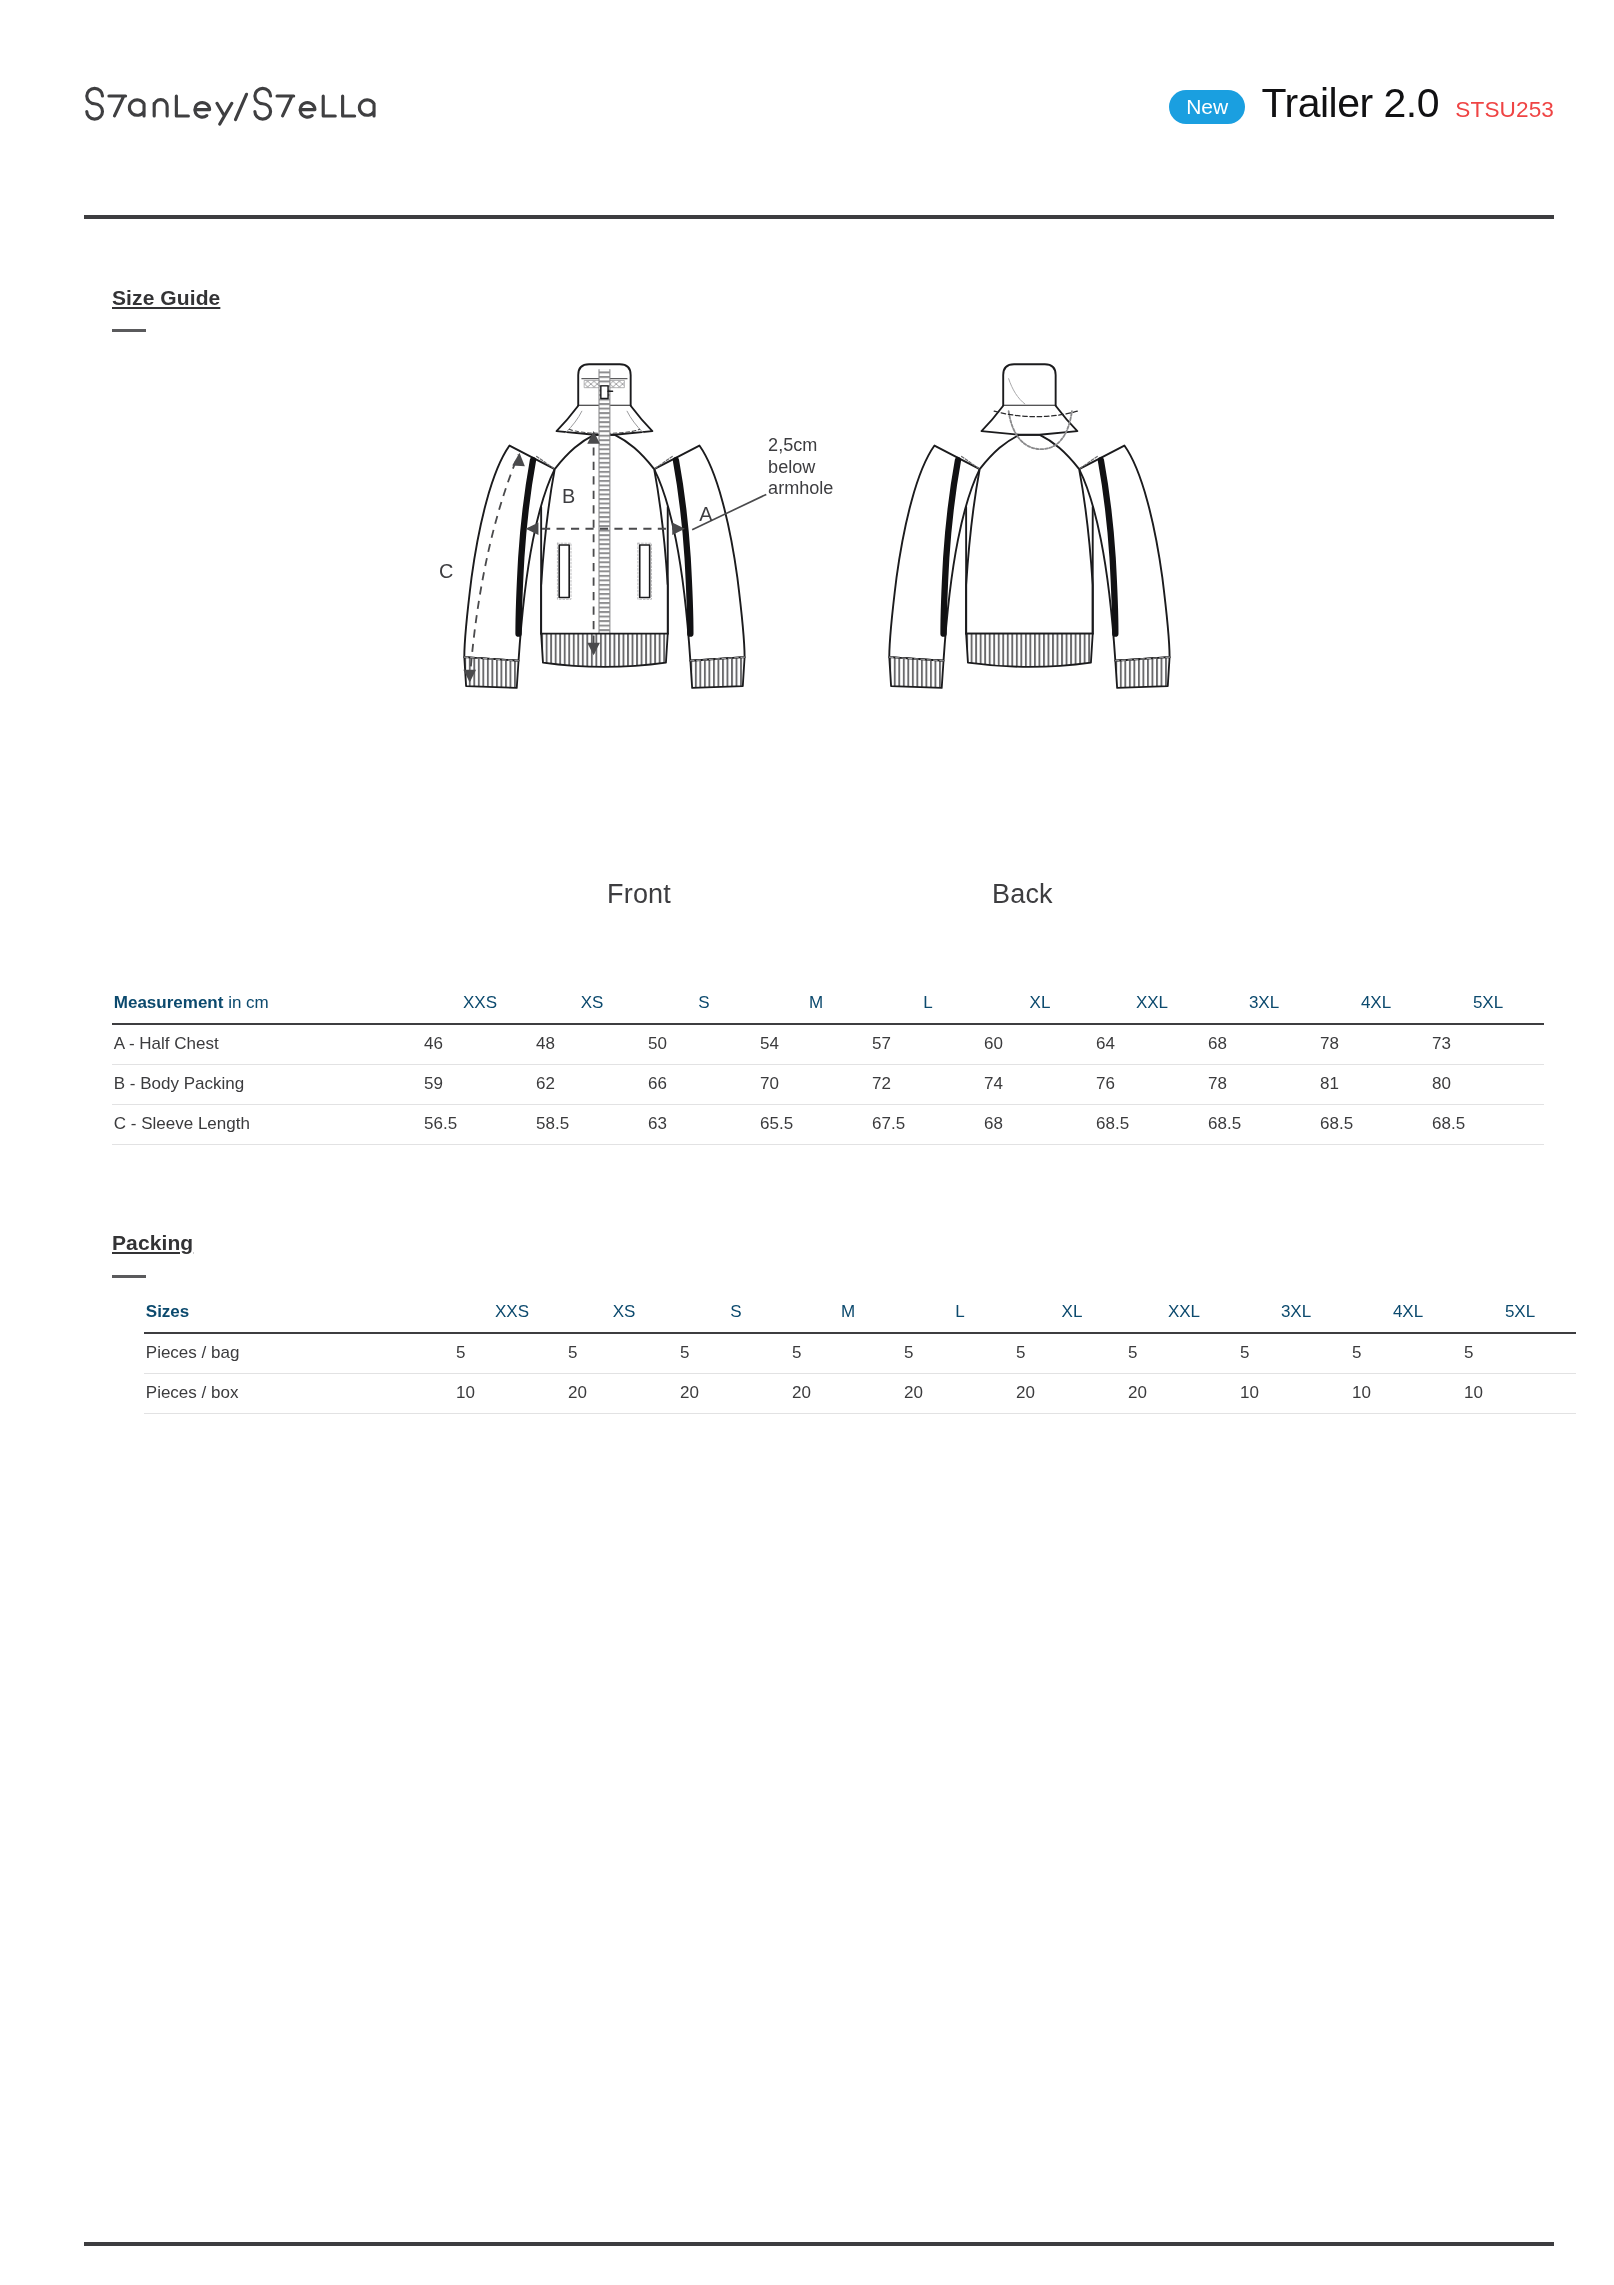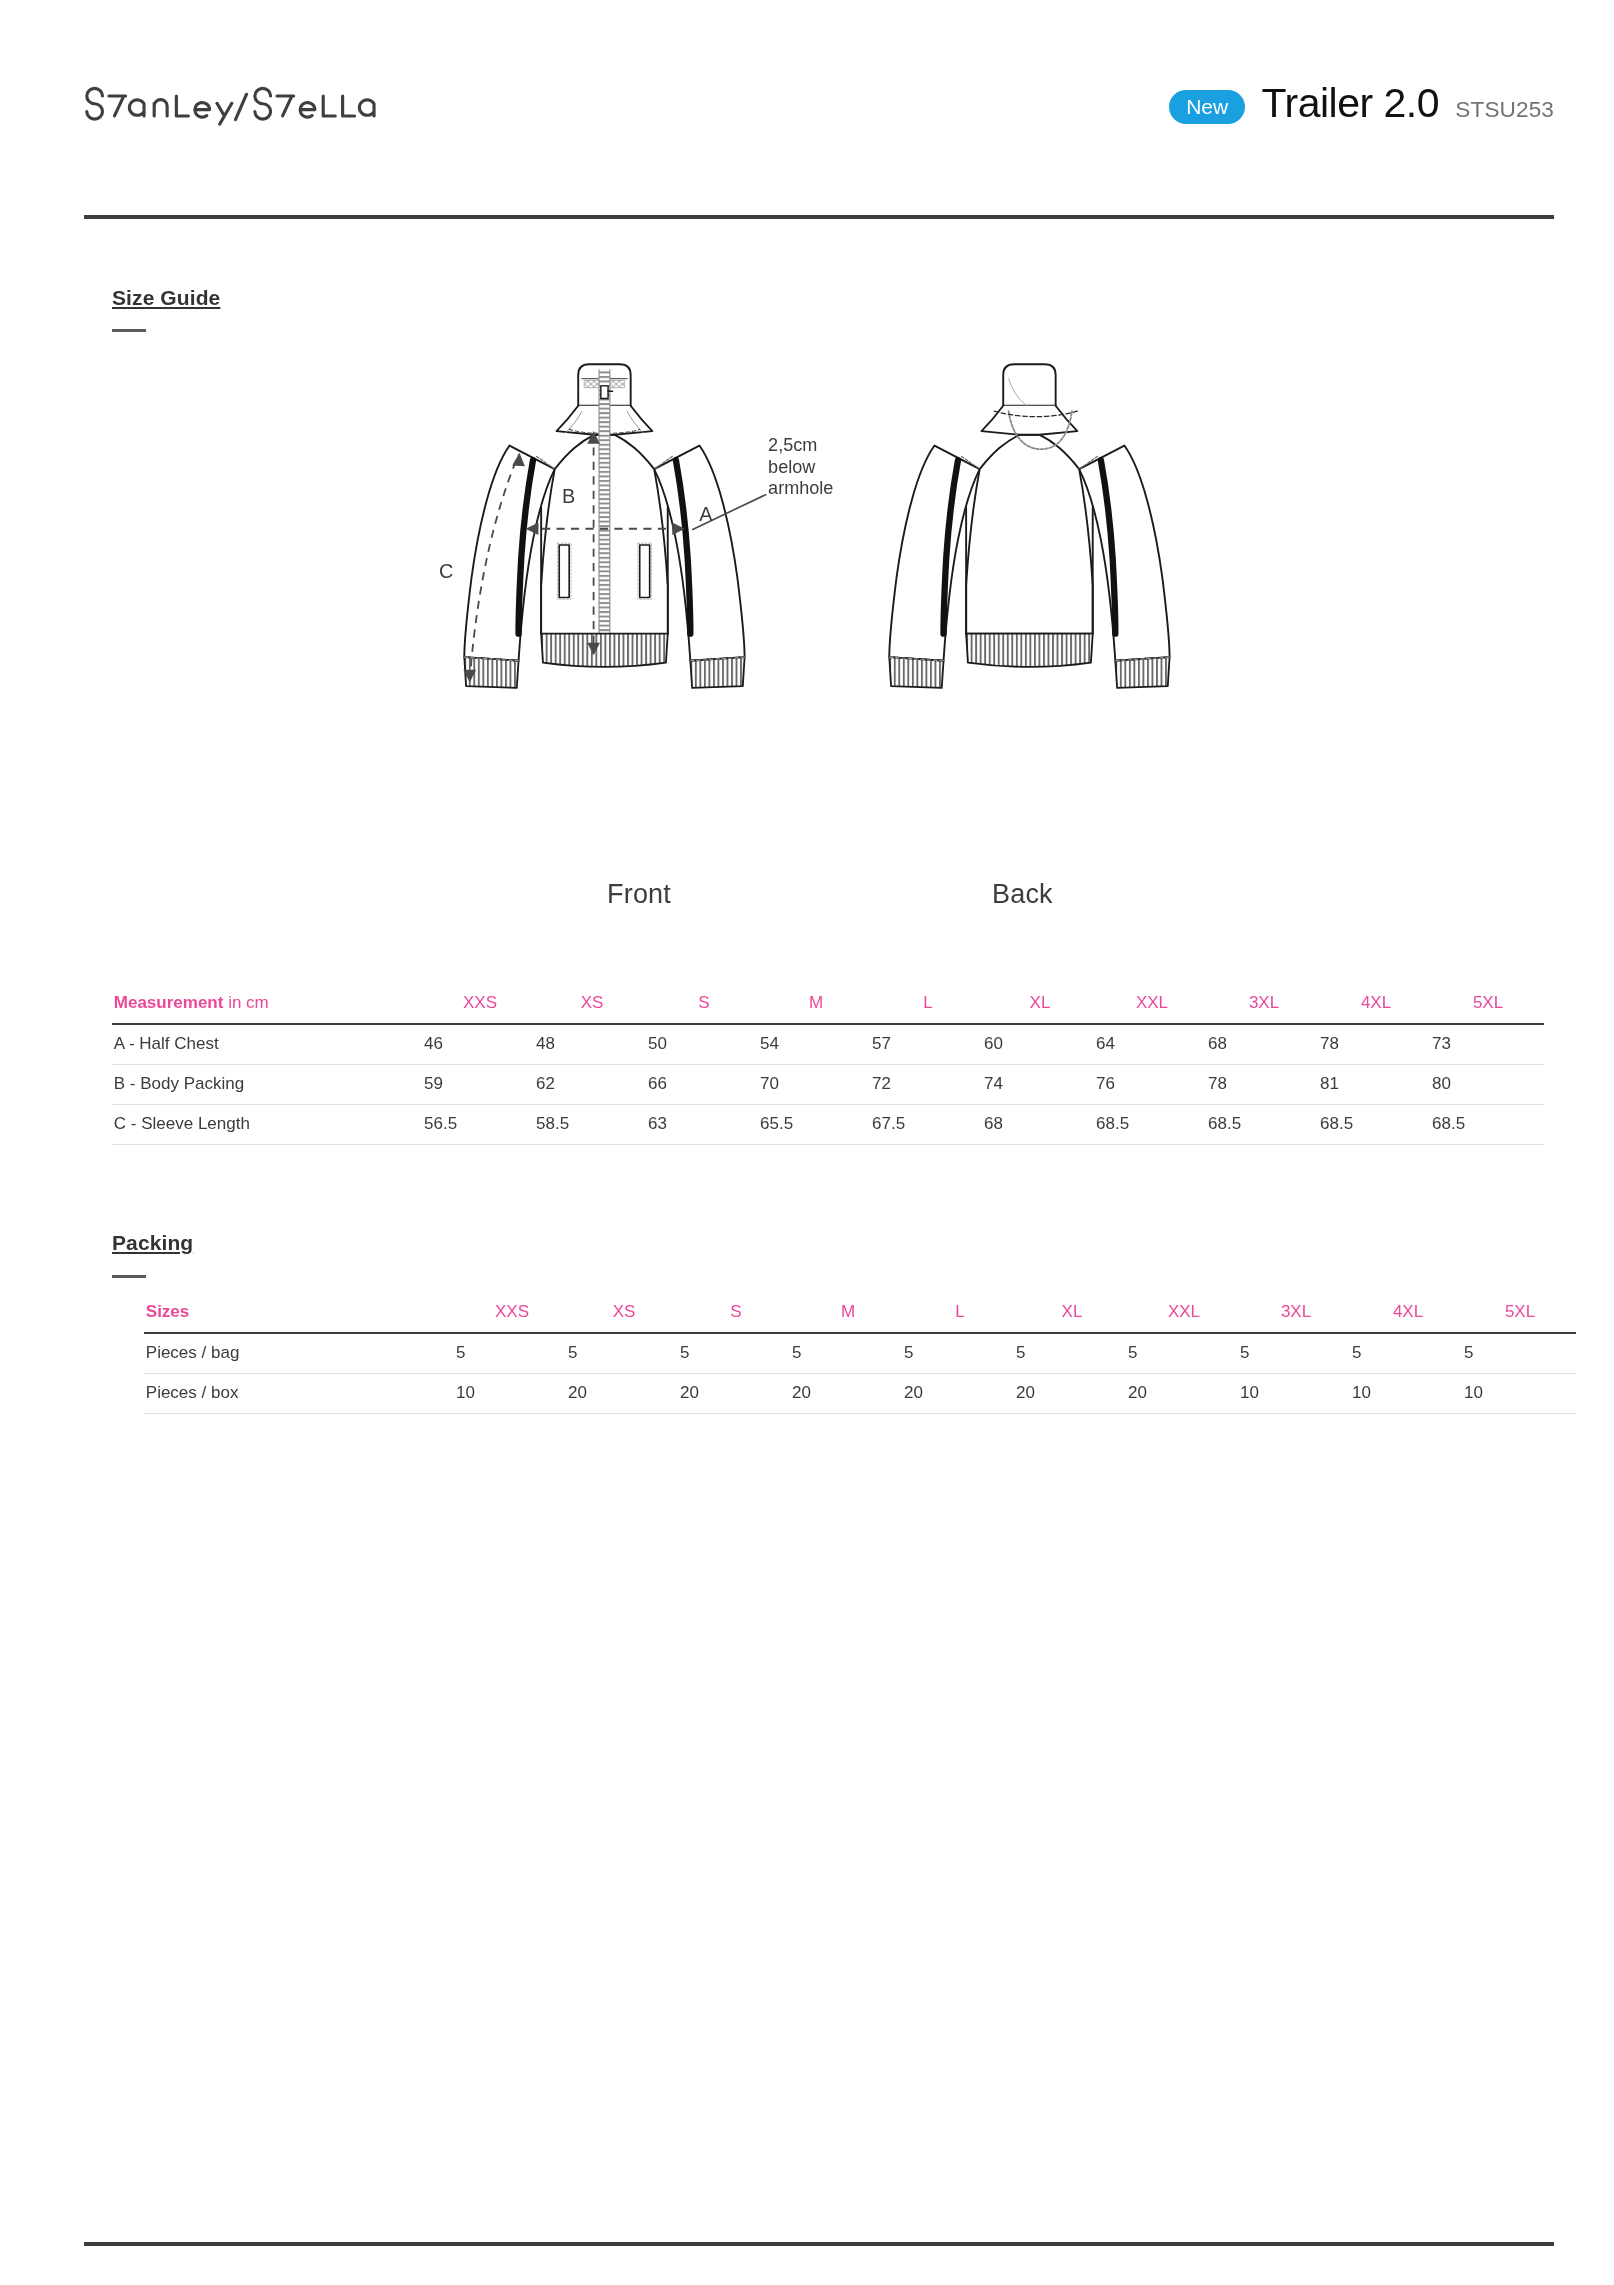--- a/index.html
+++ b/index.html
@@ -72,21 +72,21 @@
     font-size: 41px;
     font-weight: 400;
     color: #111113;
     letter-spacing: -0.5px;
     line-height: 1;
   }
 
   .product-code {
     font-size: 22.6px;
     font-weight: 400;
-    color: #737373;
+    color: #ef4444;
     letter-spacing: 0.1px;
     line-height: 1;
   }
 
   .rule-top {
     position: absolute;
     left: 72px;
     top: 215px;
     width: 1470px;
     height: 3.6px;
@@ -159,21 +159,21 @@
   .data-table th,
   .data-table td {
     padding: 0;
     font-weight: 400;
     vertical-align: middle;
   }
 
   .data-table thead th {
     height: 42px;
     font-size: 17px;
-    color: #ec4899;
+    color: #0c4a6e;
     border-bottom: 2.7px solid #3d3d40;
     text-align: center;
   }
   .data-table thead th.rowhead {
     text-align: left;
     padding-left: 1.8px;
   }
   .data-table thead th.rowhead b {
     font-weight: bold;
   }

